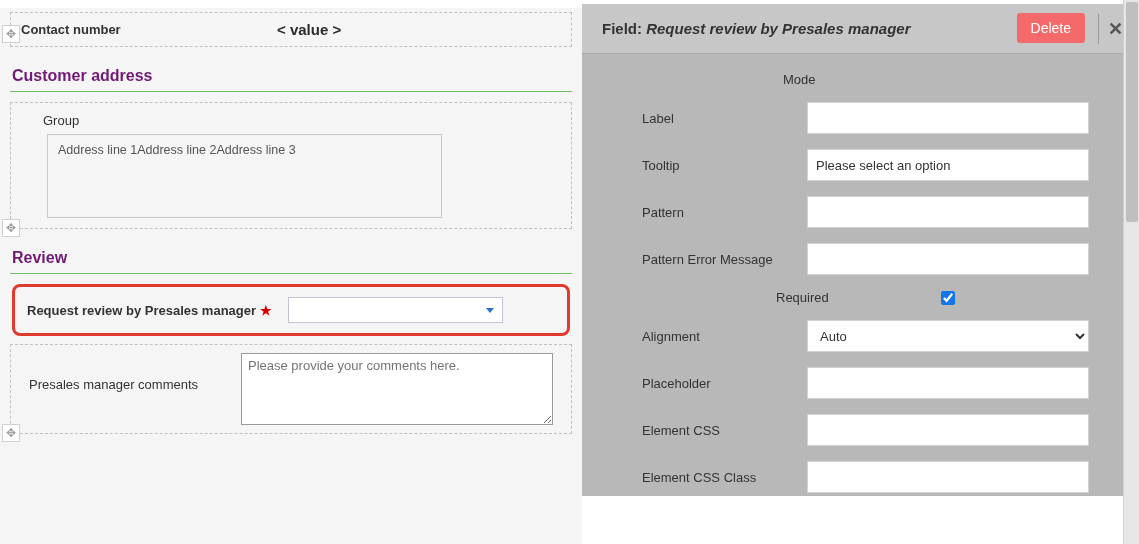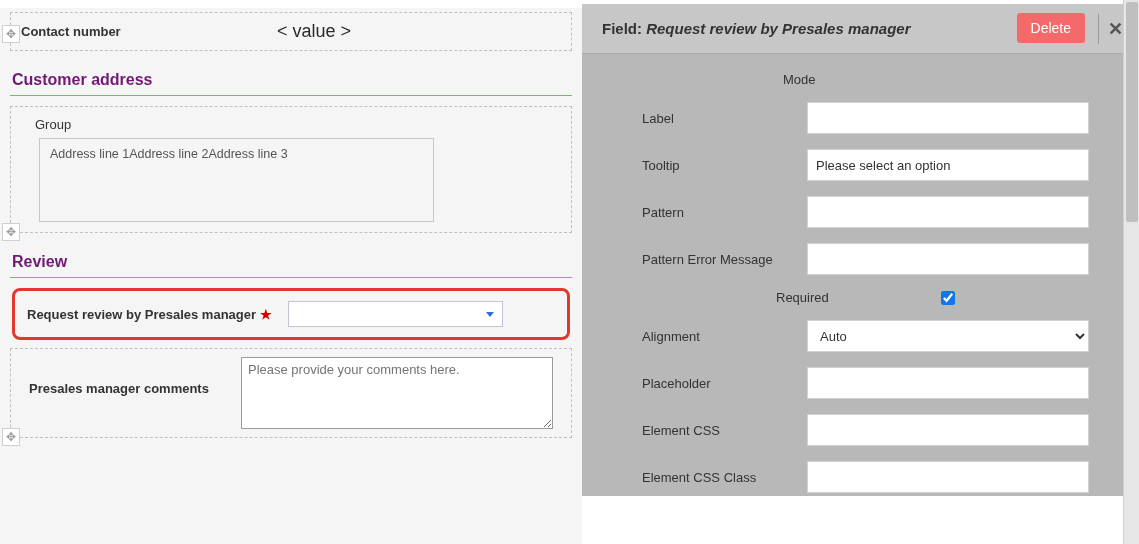--- a/index.html
+++ b/index.html
@@ -52,22 +52,22 @@
   .dh-bl { left: -9px; bottom: -9px; }
   .field-row { display: flex; align-items: center; }
   .field-label-dark {
     color: #333;
     font-weight: 600;
     font-size: 13px;
     width: 220px;
   }
   .value-placeholder {
     color: #2b2b2b;
-    font-size: 18px;
-    font-weight: 400;
+    font-size: 15px;
+    font-weight: 700;
   }
   .section-title {
     color: #701a75;
     font-size: 16px;
     font-weight: 600;
     padding: 10px 0 4px 2px;
   }
   .green-underline {
     height: 1px;
     background: #6bbf5e;
@@ -105,21 +105,21 @@
     padding-right: 8px;
     cursor: pointer;
   }
   .chev-down {
     width: 0; height: 0;
     border-left: 4px solid transparent;
     border-right: 4px solid transparent;
     border-top: 5px solid #2a6fd6;
   }
   .comments-row { display: flex; align-items: flex-start; margin: 4px 4px 0 12px; }
-  .comments-label { width: 212px; padding-top: 24px; color: #333; font-size: 13px; font-weight: bold; }
+  .comments-label { width: 212px; padding-top: 24px; color: #333; font-size: 13px; }
   .textarea-comments {
     width: 312px; height: 72px;
     border: 1px solid #9a9a9a;
     background: #fff;
     color: #0369a1;
     font-family: inherit;
     font-size: 13px;
     padding: 4px 6px;
     resize: both;
   }
@@ -235,21 +235,21 @@
       <div class="field-row">
         <span class="field-label-dark">Contact number</span>
         <span class="value-placeholder" style="margin-left:36px;">&lt; value &gt;</span>
       </div>
     </div>
 
     <div>
       <div class="section-title">Customer address</div>
       <div class="green-underline"></div>
 
-      <div class="dashed-box" style="padding:10px 10px 10px 12px;">
+      <div class="dashed-box" style="padding:10px 10px 10px 20px;">
         <div class="group-label" style="margin-left:12px;">Group</div>
         <div class="inner-group-box">
           <div class="addr-links">
             <span class="addr-link">Address line 1</span>
             <span class="addr-link">Address line 2</span>
             <span class="addr-link">Address line 3</span>
           </div>
         </div>
         <div class="drag-handle dh-bl"></div>
       </div>

